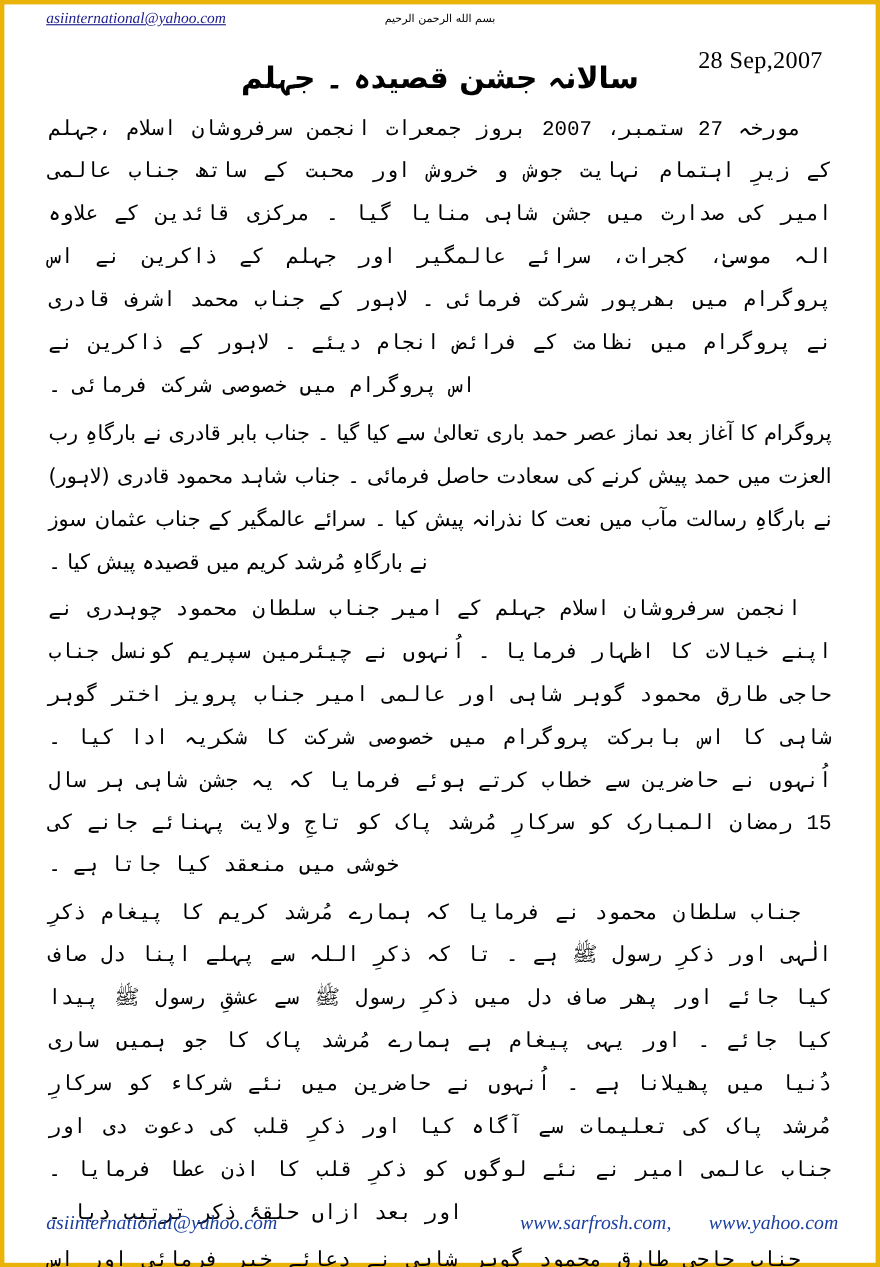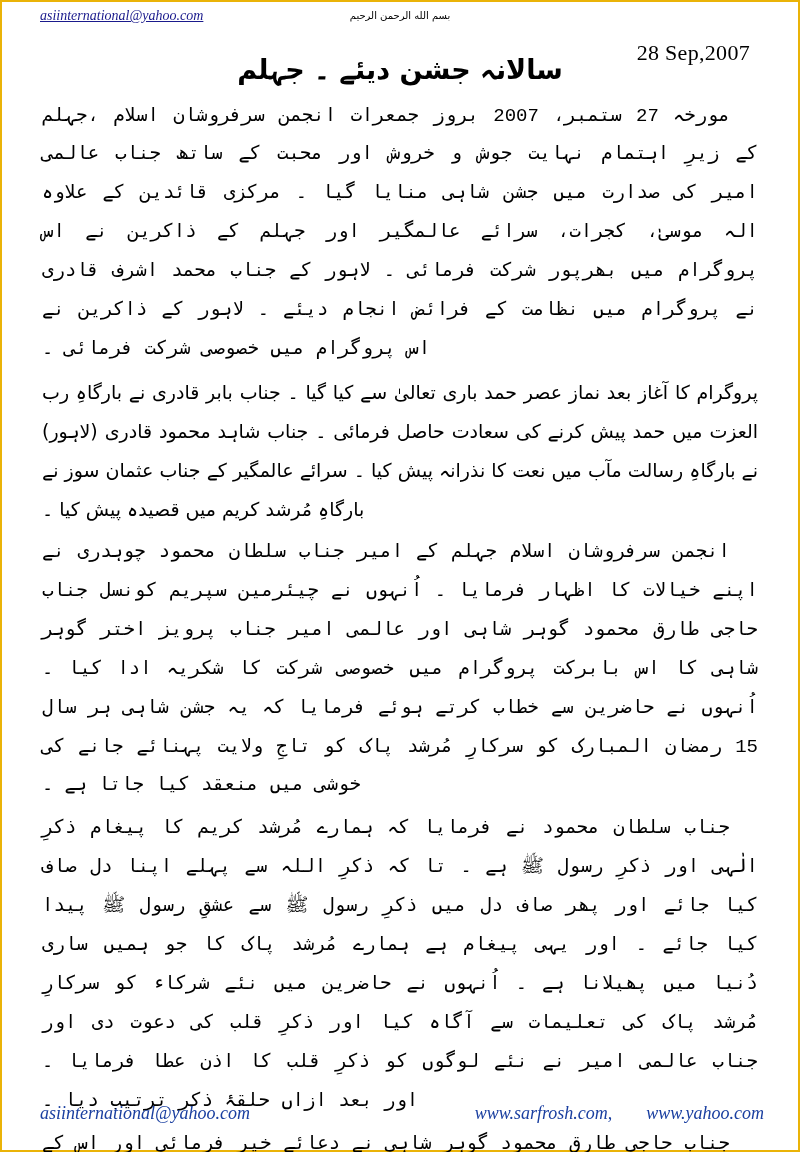--- a/index.html
+++ b/index.html
@@ -13,21 +13,21 @@
     height: 1152px;
     font-family: "DejaVu Sans", sans-serif;
     color: #000000;
     position: relative;
     overflow: hidden;
   }
   .page {
     position: relative;
     width: 800px;
     height: 1152px;
-    border: 2px solid #eab308;
+    border: 4px solid #eab308;
     background: #ffffff;
     padding: 0;
   }
   .inner {
     position: absolute;
     left: 0; top: 0; right: 0; bottom: 0;
     padding: 6px 34px 10px 34px;
   }
 
   
@@ -144,21 +144,21 @@
 <div class="page">
   <div class="inner">
 
     <div class="header-row">
       <div class="email-top">asiinternational@yahoo.com</div>
       <div class="bismillah">بسم الله الرحمن الرحيم</div>
     </div>
 
     <div class="date-line">28 Sep,2007</div>
 
-    <div class="doc-title">سالانہ جشن دیئے ۔ جہلم</div>
+    <div class="doc-title">سالانہ جشن قصیدہ ۔ جہلم</div>
 
     <div class="urdu-body">
       <p class="para indent">مورخہ 27 ستمبر، 2007 بروز جمعرات انجمن سرفروشان اسلام ،جہلم کے زیرِ اہتمام نہایت جوش و خروش اور محبت کے ساتھ جناب عالمی امیر کی صدارت میں جشن شاہی منایا گیا ۔ مرکزی قائدین کے علاوہ الہ موسیٰ، کجرات، سرائے عالمگیر اور جہلم کے ذاکرین نے اس پروگرام میں بھرپور شرکت فرمائی ۔ لاہور کے جناب محمد اشرف قادری نے پروگرام میں نظامت کے فرائض انجام دیئے ۔ لاہور کے ذاکرین نے اس پروگرام میں خصوصی شرکت فرمائی ۔</p>
       <p class="para">پروگرام کا آغاز بعد نماز عصر حمد باری تعالیٰ سے کیا گیا ۔ جناب بابر قادری نے بارگاہِ رب العزت میں حمد پیش کرنے کی سعادت حاصل فرمائی ۔ جناب شاہد محمود قادری (لاہور) نے بارگاہِ رسالت مآب میں نعت کا نذرانہ پیش کیا ۔ سرائے عالمگیر کے جناب عثمان سوز نے بارگاہِ مُرشد کریم میں قصیدہ پیش کیا ۔</p>
       <p class="para indent">انجمن سرفروشان اسلام جہلم کے امیر جناب سلطان محمود چوہدری نے اپنے خیالات کا اظہار فرمایا ۔ اُنہوں نے چیئرمین سپریم کونسل جناب حاجی طارق محمود گوہر شاہی اور عالمی امیر جناب پرویز اختر گوہر شاہی کا اس بابرکت پروگرام میں خصوصی شرکت کا شکریہ ادا کیا ۔ اُنہوں نے حاضرین سے خطاب کرتے ہوئے فرمایا کہ یہ جشن شاہی ہر سال 15 رمضان المبارک کو سرکارِ مُرشد پاک کو تاجِ ولایت پہنائے جانے کی خوشی میں منعقد کیا جاتا ہے ۔</p>
       <p class="para indent">جناب سلطان محمود نے فرمایا کہ ہمارے مُرشد کریم کا پیغام ذکرِ الٰہی اور ذکرِ رسول ﷺ ہے ۔ تا کہ ذکرِ اللہ سے پہلے اپنا دل صاف کیا جائے اور پھر صاف دل میں ذکرِ رسول ﷺ سے عشقِ رسول ﷺ پیدا کیا جائے ۔ اور یہی پیغام ہے ہمارے مُرشد پاک کا جو ہمیں ساری دُنیا میں پھیلانا ہے ۔ اُنہوں نے حاضرین میں نئے شرکاء کو سرکارِ مُرشد پاک کی تعلیمات سے آگاہ کیا اور ذکرِ قلب کی دعوت دی اور جناب عالمی امیر نے نئے لوگوں کو ذکرِ قلب کا اذن عطا فرمایا ۔ اور بعد ازاں حلقۂ ذکر ترتیب دیا ۔</p>
       <p class="para indent">جناب حاجی طارق محمود گوہر شاہی نے دعائے خیر فرمائی اور اس کے بعد افطاری کا انتظام تھا ۔ بعد نمازِ مغرب درود کی محفل کی گئی اور بعد ازاں شرکاء کی خدمت میں پُرتکلف لنگر پیش کیا گیا ۔</p>
     </div>
 
     <div class="divider">❖ ❖ ❖</div>

